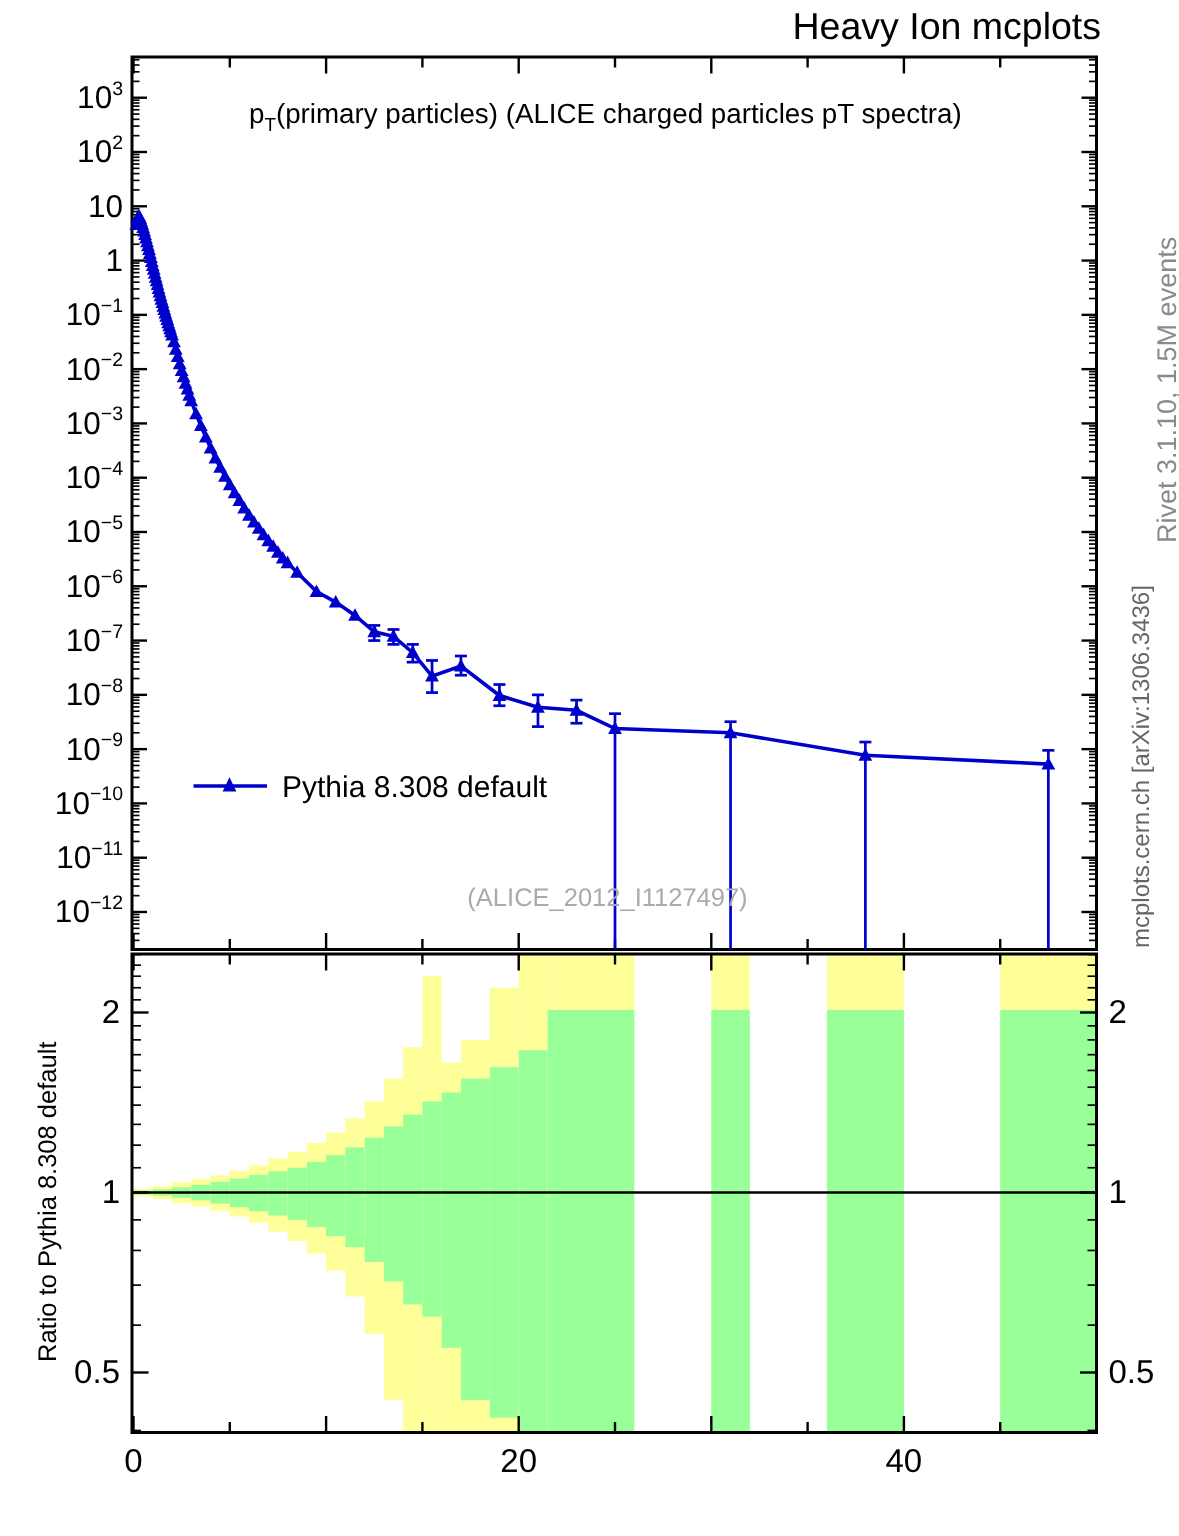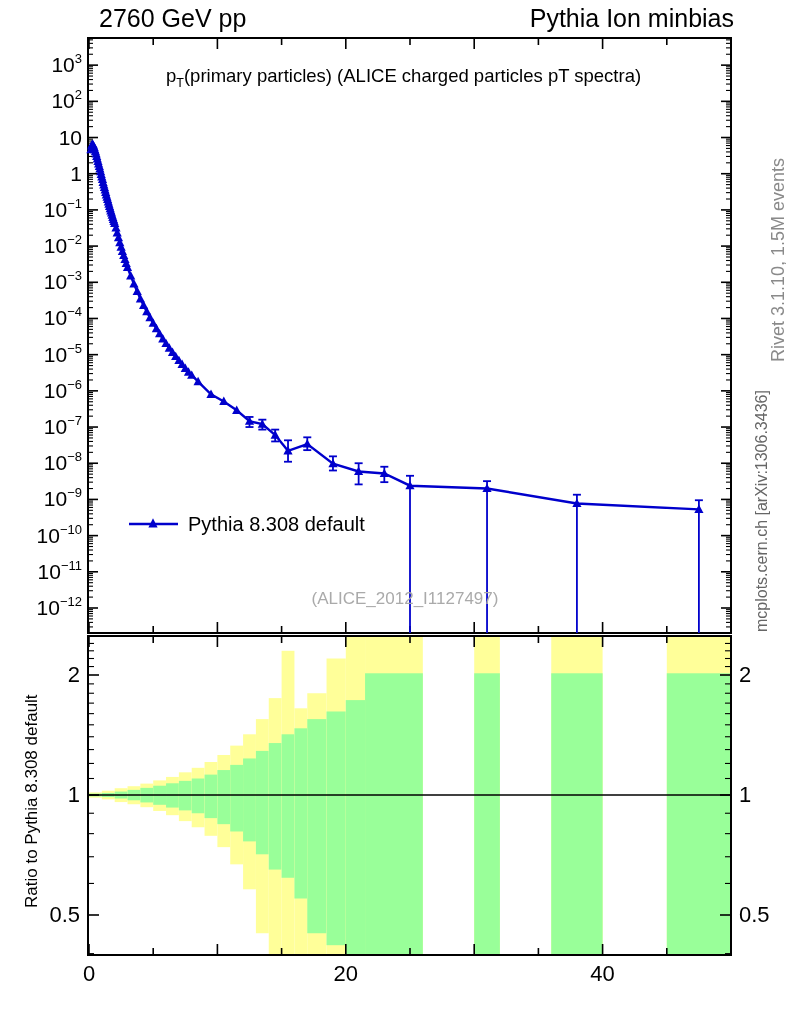--- a/index.html
+++ b/index.html
@@ -621,18 +621,17 @@
         <path d="M148.4,527.6 L157.6,527.6 L153,518.2 Z" fill="#0000cc"></path>
         <text x="188" y="531" font-size="20" text-anchor="start" fill="#000" font-family="&quot;Liberation Sans&quot;,sans-serif">Pythia 8.308 default</text>
       </g>
       <g>
         <text x="166" y="82" font-size="18.5" font-family="&quot;Liberation Sans&quot;,sans-serif"><tspan>p</tspan><tspan dy="5" font-size="12.5">T</tspan><tspan dy="-5">(primary particles) (ALICE charged particles pT spectra)</tspan></text>
       </g>
       <g>
         <text x="405" y="604" font-size="17" text-anchor="middle" fill="#aaaaaa" font-family="&quot;Liberation Sans&quot;,sans-serif">(ALICE_2012_I1127497)</text>
       </g>
     </svg>
-  <div id="hdr-left" class="hdr">2760 GeV pp</div>
-  <div id="hdr-right" class="hdr">Pythia Ion minbias</div>
+  <div id="hdr-right" class="hdr">Heavy Ion mcplots</div>
   <div id="note-top" class="rot">Rivet 3.1.10,  1.5M events</div>
   <div id="note-bottom" class="rot">mcplots.cern.ch [arXiv:1306.3436]</div>
   <div id="ratio-label" class="rot">Ratio to Pythia 8.308 default</div>
 </div>
 
 </body></html>

